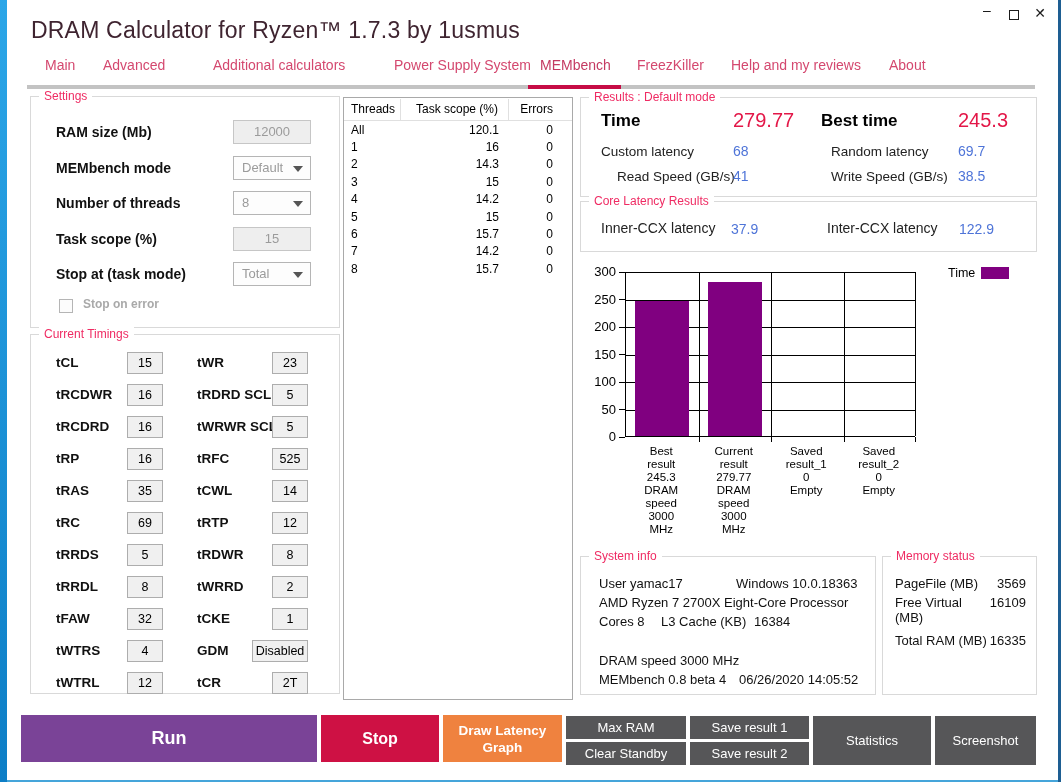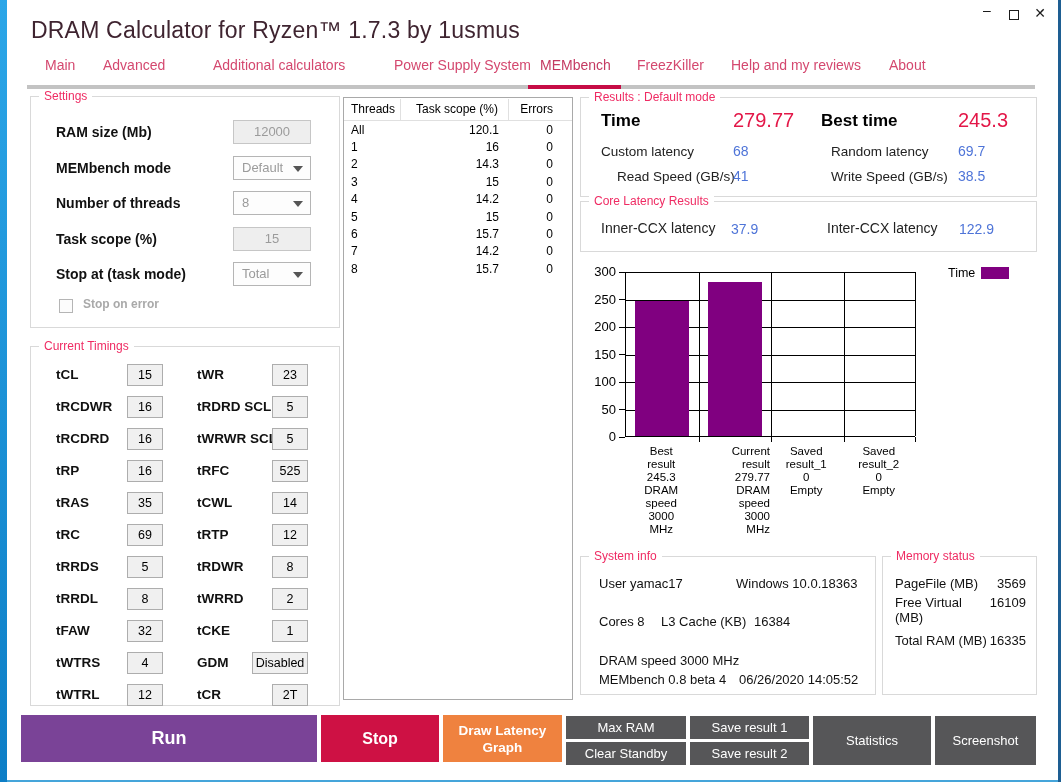--- a/index.html
+++ b/index.html
@@ -134,21 +134,21 @@
     <div class="s-row" style="top:165px;">
       <span class="s-label">Stop at (task mode)</span>
       <span class="s-select"><span>Total</span><span class="arrow"></span></span>
     </div>
     <div class="s-row" style="top:200px;">
       <span class="checkbox"></span>
       <span class="cb-label">Stop on error</span>
     </div>
   </div>
 
-  <div class="groupbox" style="left:30px;top:334px;width:310px;height:360px;margin-top:12px;" id="timings-box">
+  <div class="groupbox" style="left:30px;top:334px;width:310px;height:360px;" id="timings-box">
     <span class="gb-legend">Current Timings</span>
   <div class="t-row" style="top: 17px;">
         <span class="t-label" style="left: 25px;">tCL</span>
         <span class="t-box" style="left: 96px; width: 36px;">15</span>
       </div>
       <div class="t-row" style="top: 49px;">
         <span class="t-label" style="left: 25px;">tRCDWR</span>
         <span class="t-box" style="left: 96px; width: 36px;">16</span>
       </div>
       <div class="t-row" style="top: 81px;">
@@ -350,21 +350,21 @@
     <div id="chart-xlabels">
         <div class="xlabel" style="left: 45px; width: 72.5px;">
           <div>Best</div>
           <div>result</div>
           <div>245.3</div>
           <div>DRAM</div>
           <div>speed</div>
           <div>3000</div>
           <div>MHz</div>
         </div>
-        <div class="xlabel" style="left: 117.5px; width: 72.5px; text-align: right;">
+        <div class="xlabel" style="left: 117.5px; width: 72.5px;">
           <div>Current</div>
           <div>result</div>
           <div>279.77</div>
           <div>DRAM</div>
           <div>speed</div>
           <div>3000</div>
           <div>MHz</div>
         </div>
         <div class="xlabel" style="left: 190px; width: 72.5px;">
           <div>Saved</div>
@@ -382,20 +382,21 @@
     <div class="legend">
       <span class="legend-text">Time</span>
       <span class="legend-swatch" id="legend-swatch" style="background: rgb(128, 0, 128);"></span>
     </div>
   </div>
 
   <div class="groupbox" style="left:580px;top:556px;width:296px;height:139px;">
     <span class="gb-legend">System info</span>
     <span class="si-line" style="left:18px;top:19px;">User yamac17</span>
     <span class="si-line" style="left:155px;top:19px;">Windows 10.0.18363</span>
+    <span class="si-line" style="left:18px;top:38px;">AMD Ryzen 7 2700X Eight-Core Processor</span>
     <span class="si-line" style="left:18px;top:57px;">Cores 8</span>
     <span class="si-line" style="left:80px;top:57px;">L3 Cache (KB)</span>
     <span class="si-line" style="left:173px;top:57px;">16384</span>
     <span class="si-line" style="left:18px;top:96px;">DRAM speed 3000 MHz</span>
     <span class="si-line" style="left:18px;top:115px;">MEMbench 0.8 beta 4</span>
     <span class="si-line" style="left:158px;top:115px;">06/26/2020 14:05:52</span>
   </div>
 
   <div class="groupbox" style="left:882px;top:556px;width:155px;height:139px;" id="memory-box">
     <span class="gb-legend">Memory status</span>

